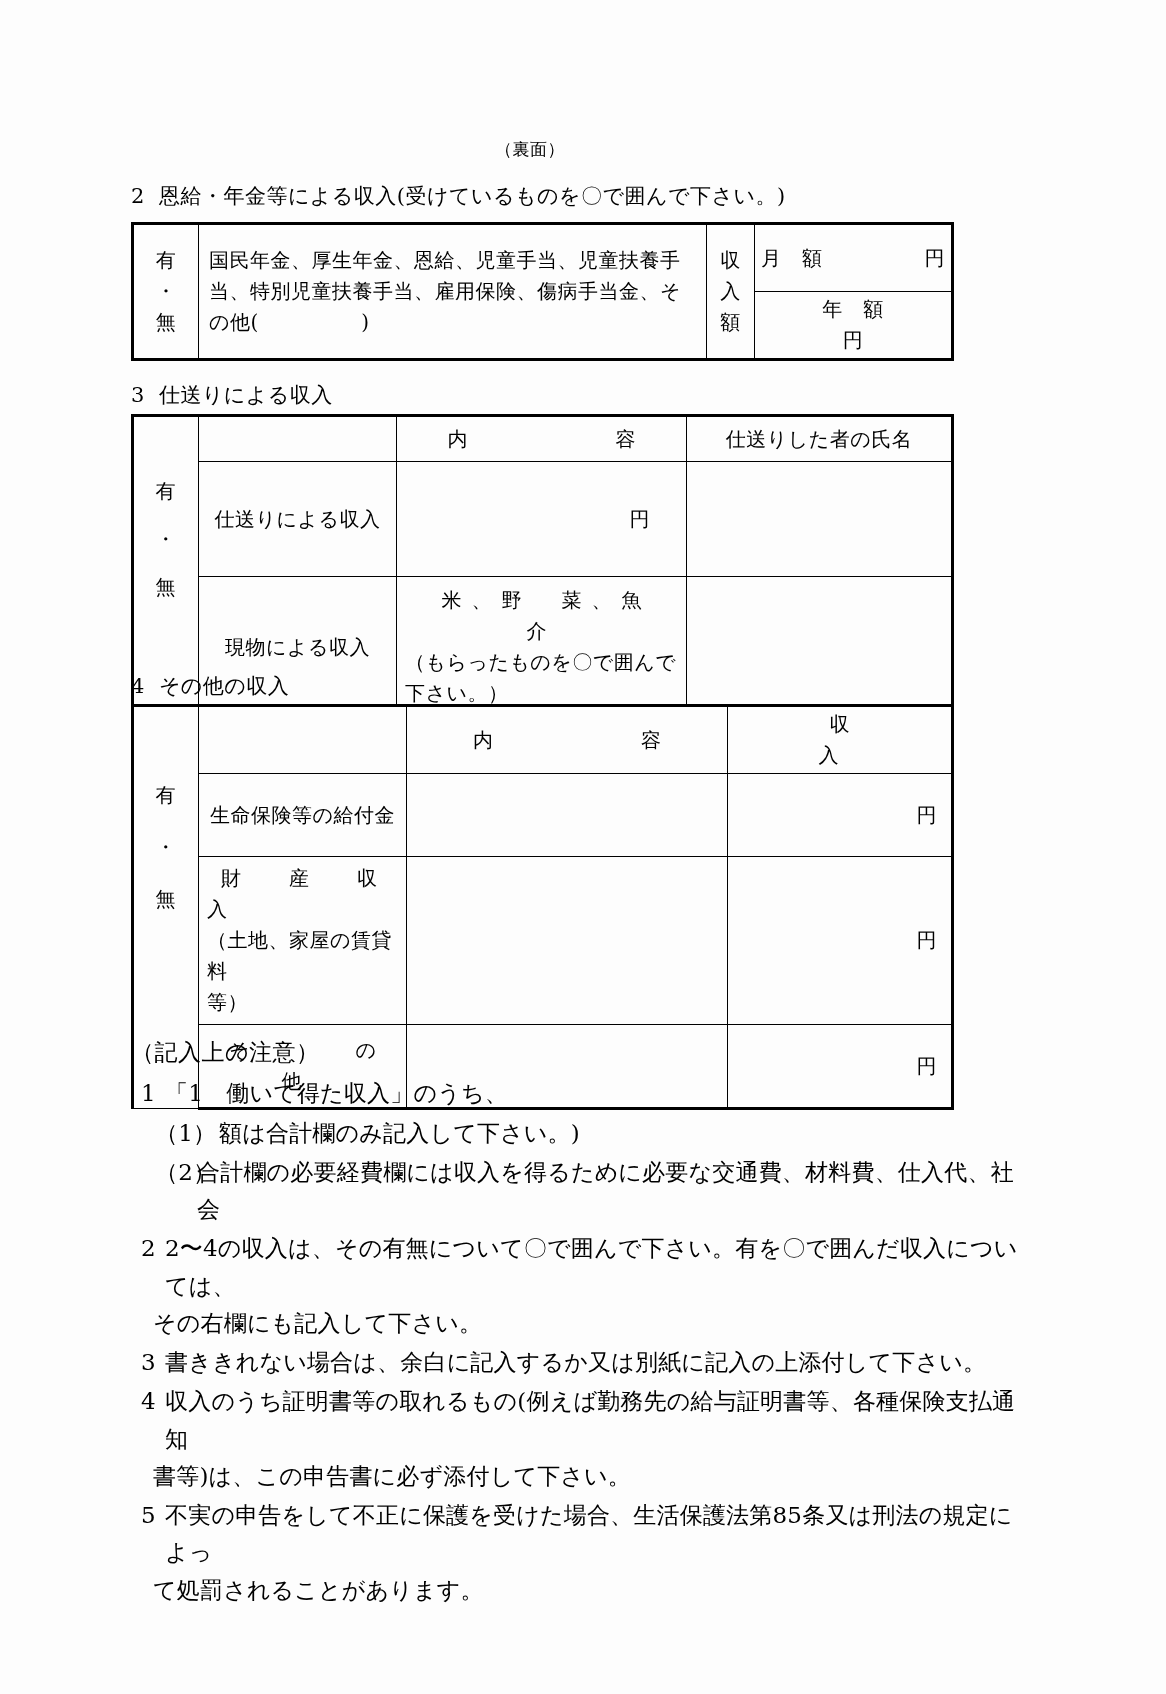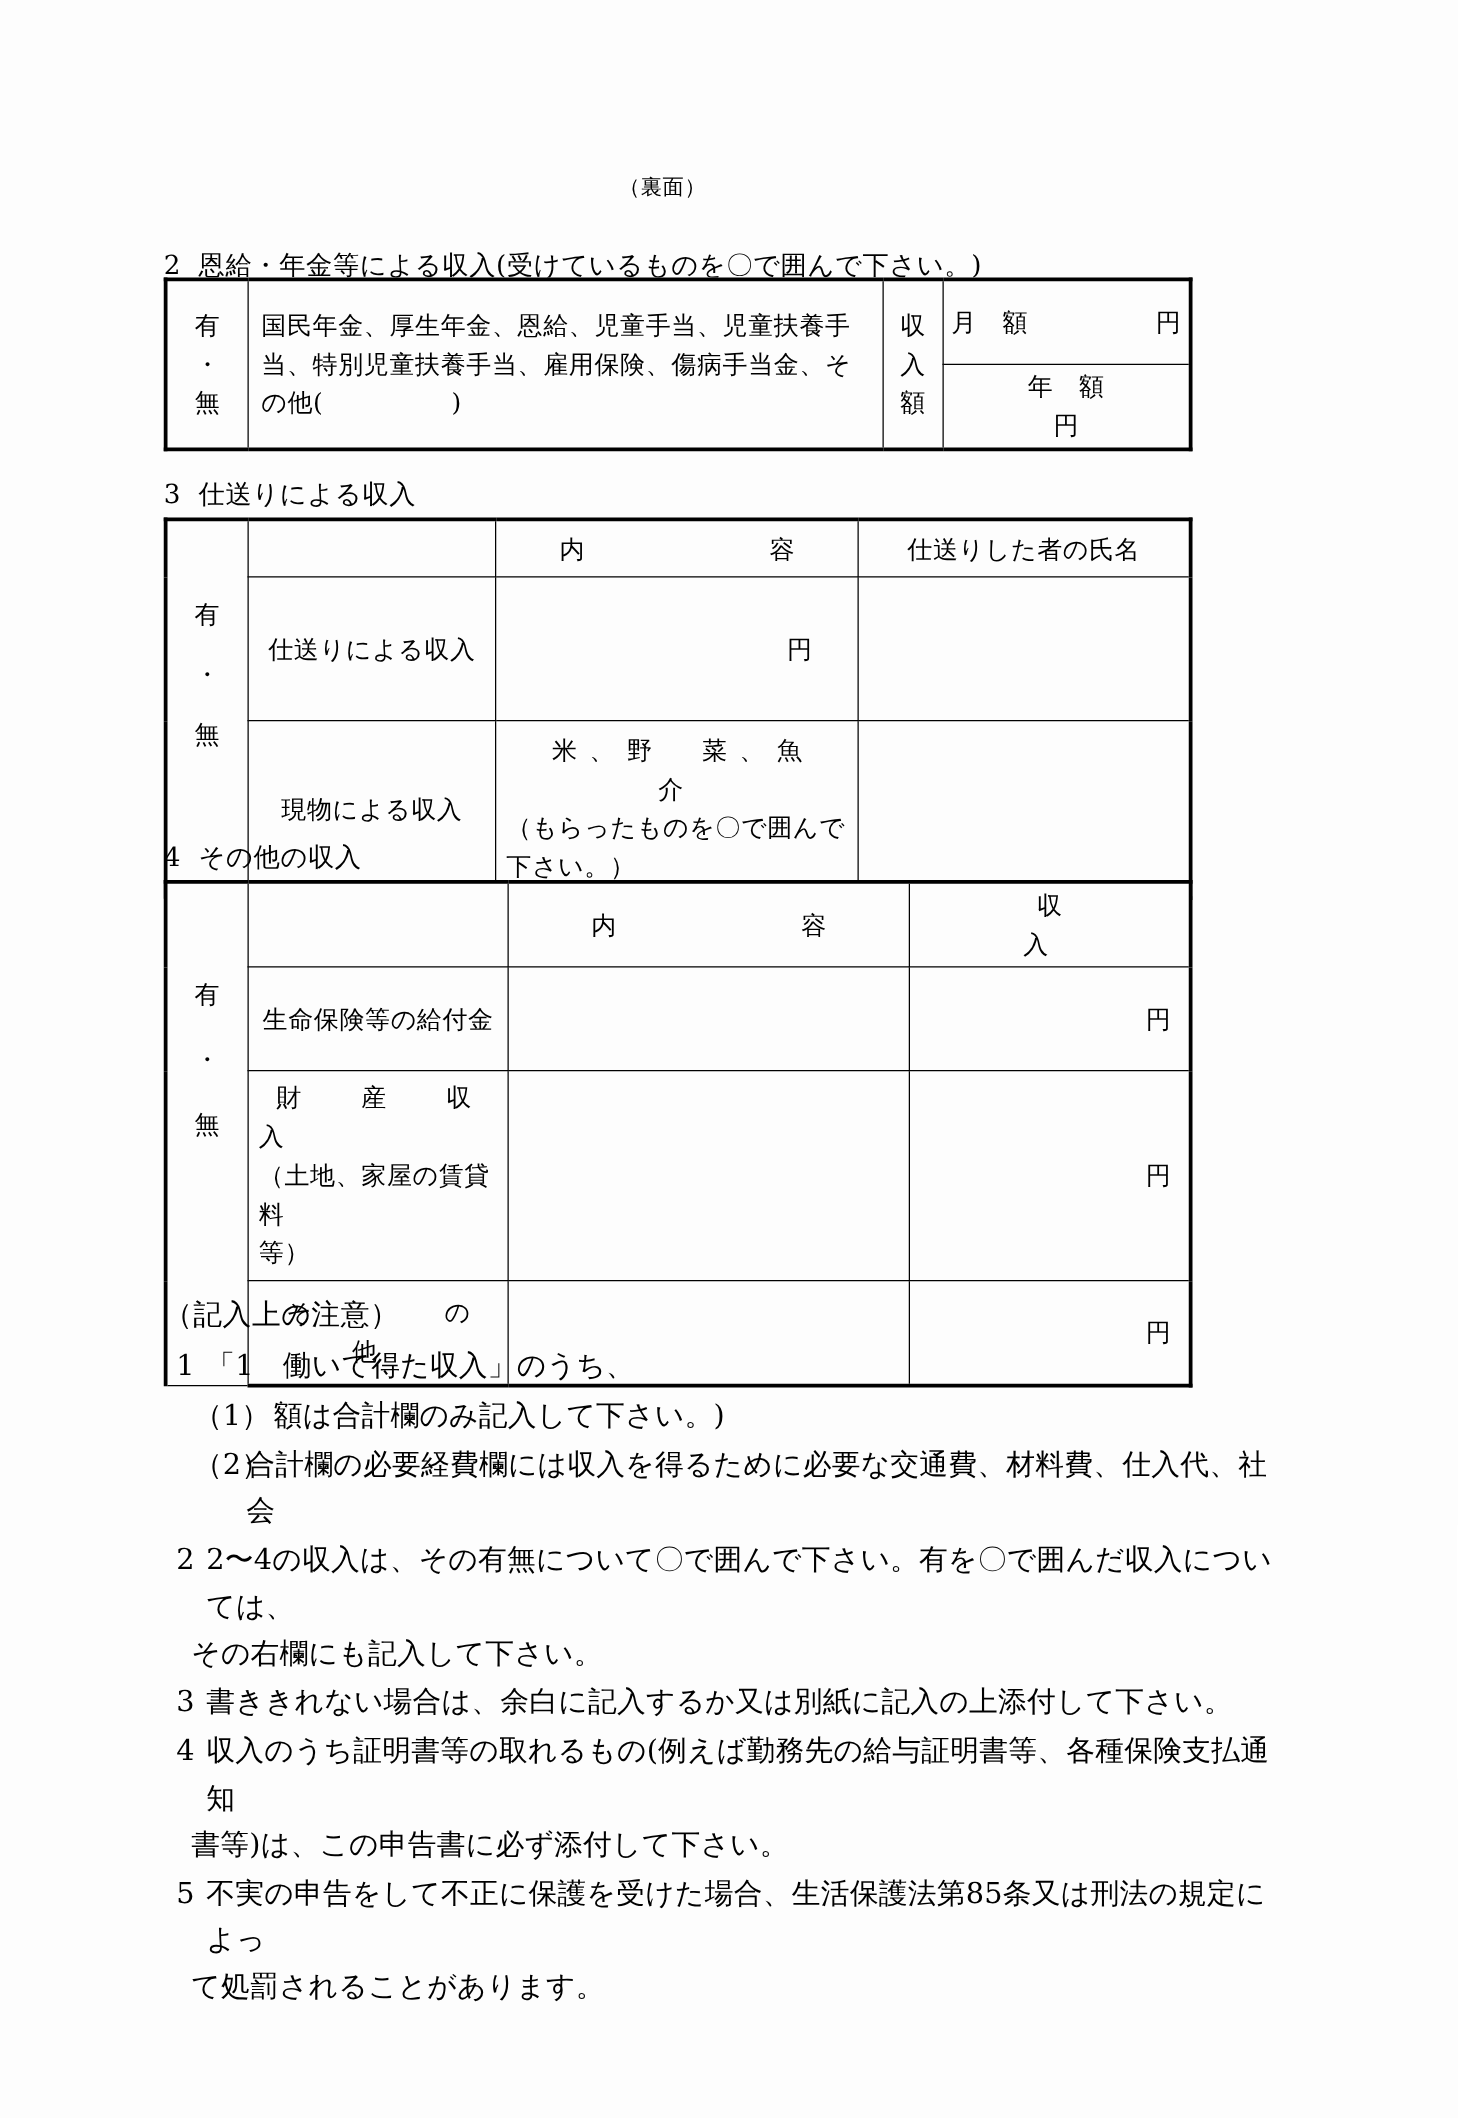--- a/index.html
+++ b/index.html
@@ -142,21 +142,21 @@
   }
   .note-cont { display: block; }
 </style>
 </head>
 <body>
 
 <div class="page">
 
   <div class="page-marker">（裏面）</div>
 
-  <div class="section-label" style="top:198px;">
+  <div class="section-label" style="top:182px;">
     <span class="num">2</span><span>恩給・年金等による収入(受けているものを〇で囲んで下さい。)</span>
   </div>
 
   <table class="tbl" style="left:131px; top:222px; width:820px;">
     <colgroup>
       <col style="width:66px;">
       <col style="width:508px;">
       <col style="width:48px;">
       <col style="width:198px;">
     </colgroup>

